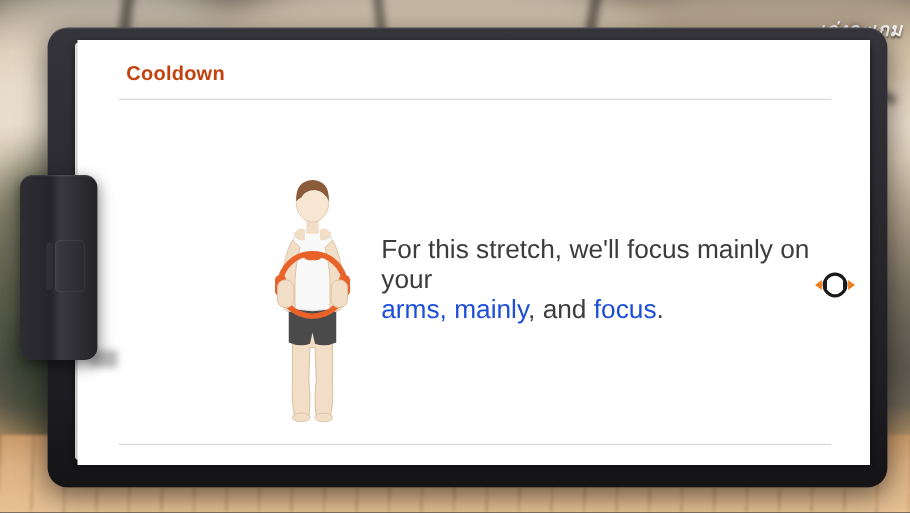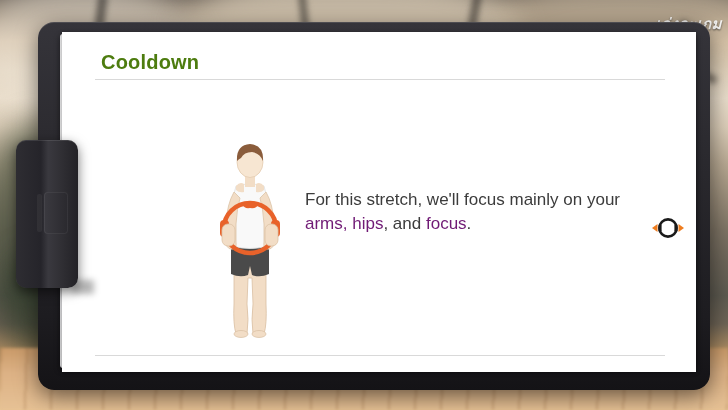--- a/index.html
+++ b/index.html
@@ -151,23 +151,23 @@
     height: 14px;
     background: rgba(0,0,0,.28);
     filter: blur(3px);
   }
 
   
   .title {
     position: absolute;
     left: 39px;
     top: 19px;
-    font-size: 20px;
+    font-size: 16px;
     font-weight: bold;
-    color: #4d7c0f;
+    color: #c2410c;
     letter-spacing: .2px;
   }
   .rule {
     position: absolute;
     height: 1px;
     background: #d9d9d9;
   }
   .rule-top { left: 33px; top: 47px; width: 570px; }
   .rule-bottom { left: 33px; top: 323px; width: 570px; }
 
@@ -179,25 +179,25 @@
     width: 100px;
     height: 210px;
   }
 
   
   .copy {
     position: absolute;
     left: 243px;
     top: 156px;
     width: 350px;
-    font-size: 17px;
+    font-size: 21px;
     line-height: 24px;
     color: #3c3c3c;
   }
-  .hl { color: #701a75; }
+  .hl { color: #1d4ed8; }
 
   
   .ring-icon {
     position: absolute;
     left: 589px;
     top: 183px;
     width: 34px;
     height: 26px;
   }
 
@@ -276,21 +276,21 @@
           <rect x="20" y="92" width="9" height="17" rx="4" fill="#e8622a"></rect>
           <rect x="71" y="92" width="9" height="17" rx="4" fill="#e8622a"></rect>
 
           <rect x="22" y="96" width="13" height="22" rx="6" fill="#f2ddc6" stroke="#dcc3a6" stroke-width="0.8"></rect>
           <rect x="65" y="96" width="13" height="22" rx="6" fill="#f2ddc6" stroke="#dcc3a6" stroke-width="0.8"></rect>
         </svg>
       </div>
 
       <div class="copy">
         <span>For this stretch, we'll focus mainly on your</span><br>
-        <span class="hl">arms</span><span class="hl">, </span><span class="hl">hips</span><span>, and </span><span class="hl">focus</span><span>.</span>
+        <span class="hl">arms</span><span class="hl">, </span><span class="hl">mainly</span><span>, and </span><span class="hl">focus</span><span>.</span>
       </div>
 
       <div class="ring-icon">
         <svg width="34" height="26" viewBox="0 0 34 26" xmlns="http://www.w3.org/2000/svg">
           <circle cx="17" cy="13" r="8.6" fill="none" stroke="#1a1a1a" stroke-width="2.6"></circle>
           <rect x="7.4" y="9.5" width="3.2" height="7" rx="1.2" fill="#1a1a1a"></rect>
           <rect x="23.4" y="9.5" width="3.2" height="7" rx="1.2" fill="#1a1a1a"></rect>
           <path d="M6.5 9 L1 13 L6.5 17 Z" fill="#ef7d1f"></path>
           <path d="M27.5 9 L33 13 L27.5 17 Z" fill="#ef7d1f"></path>
         </svg>

